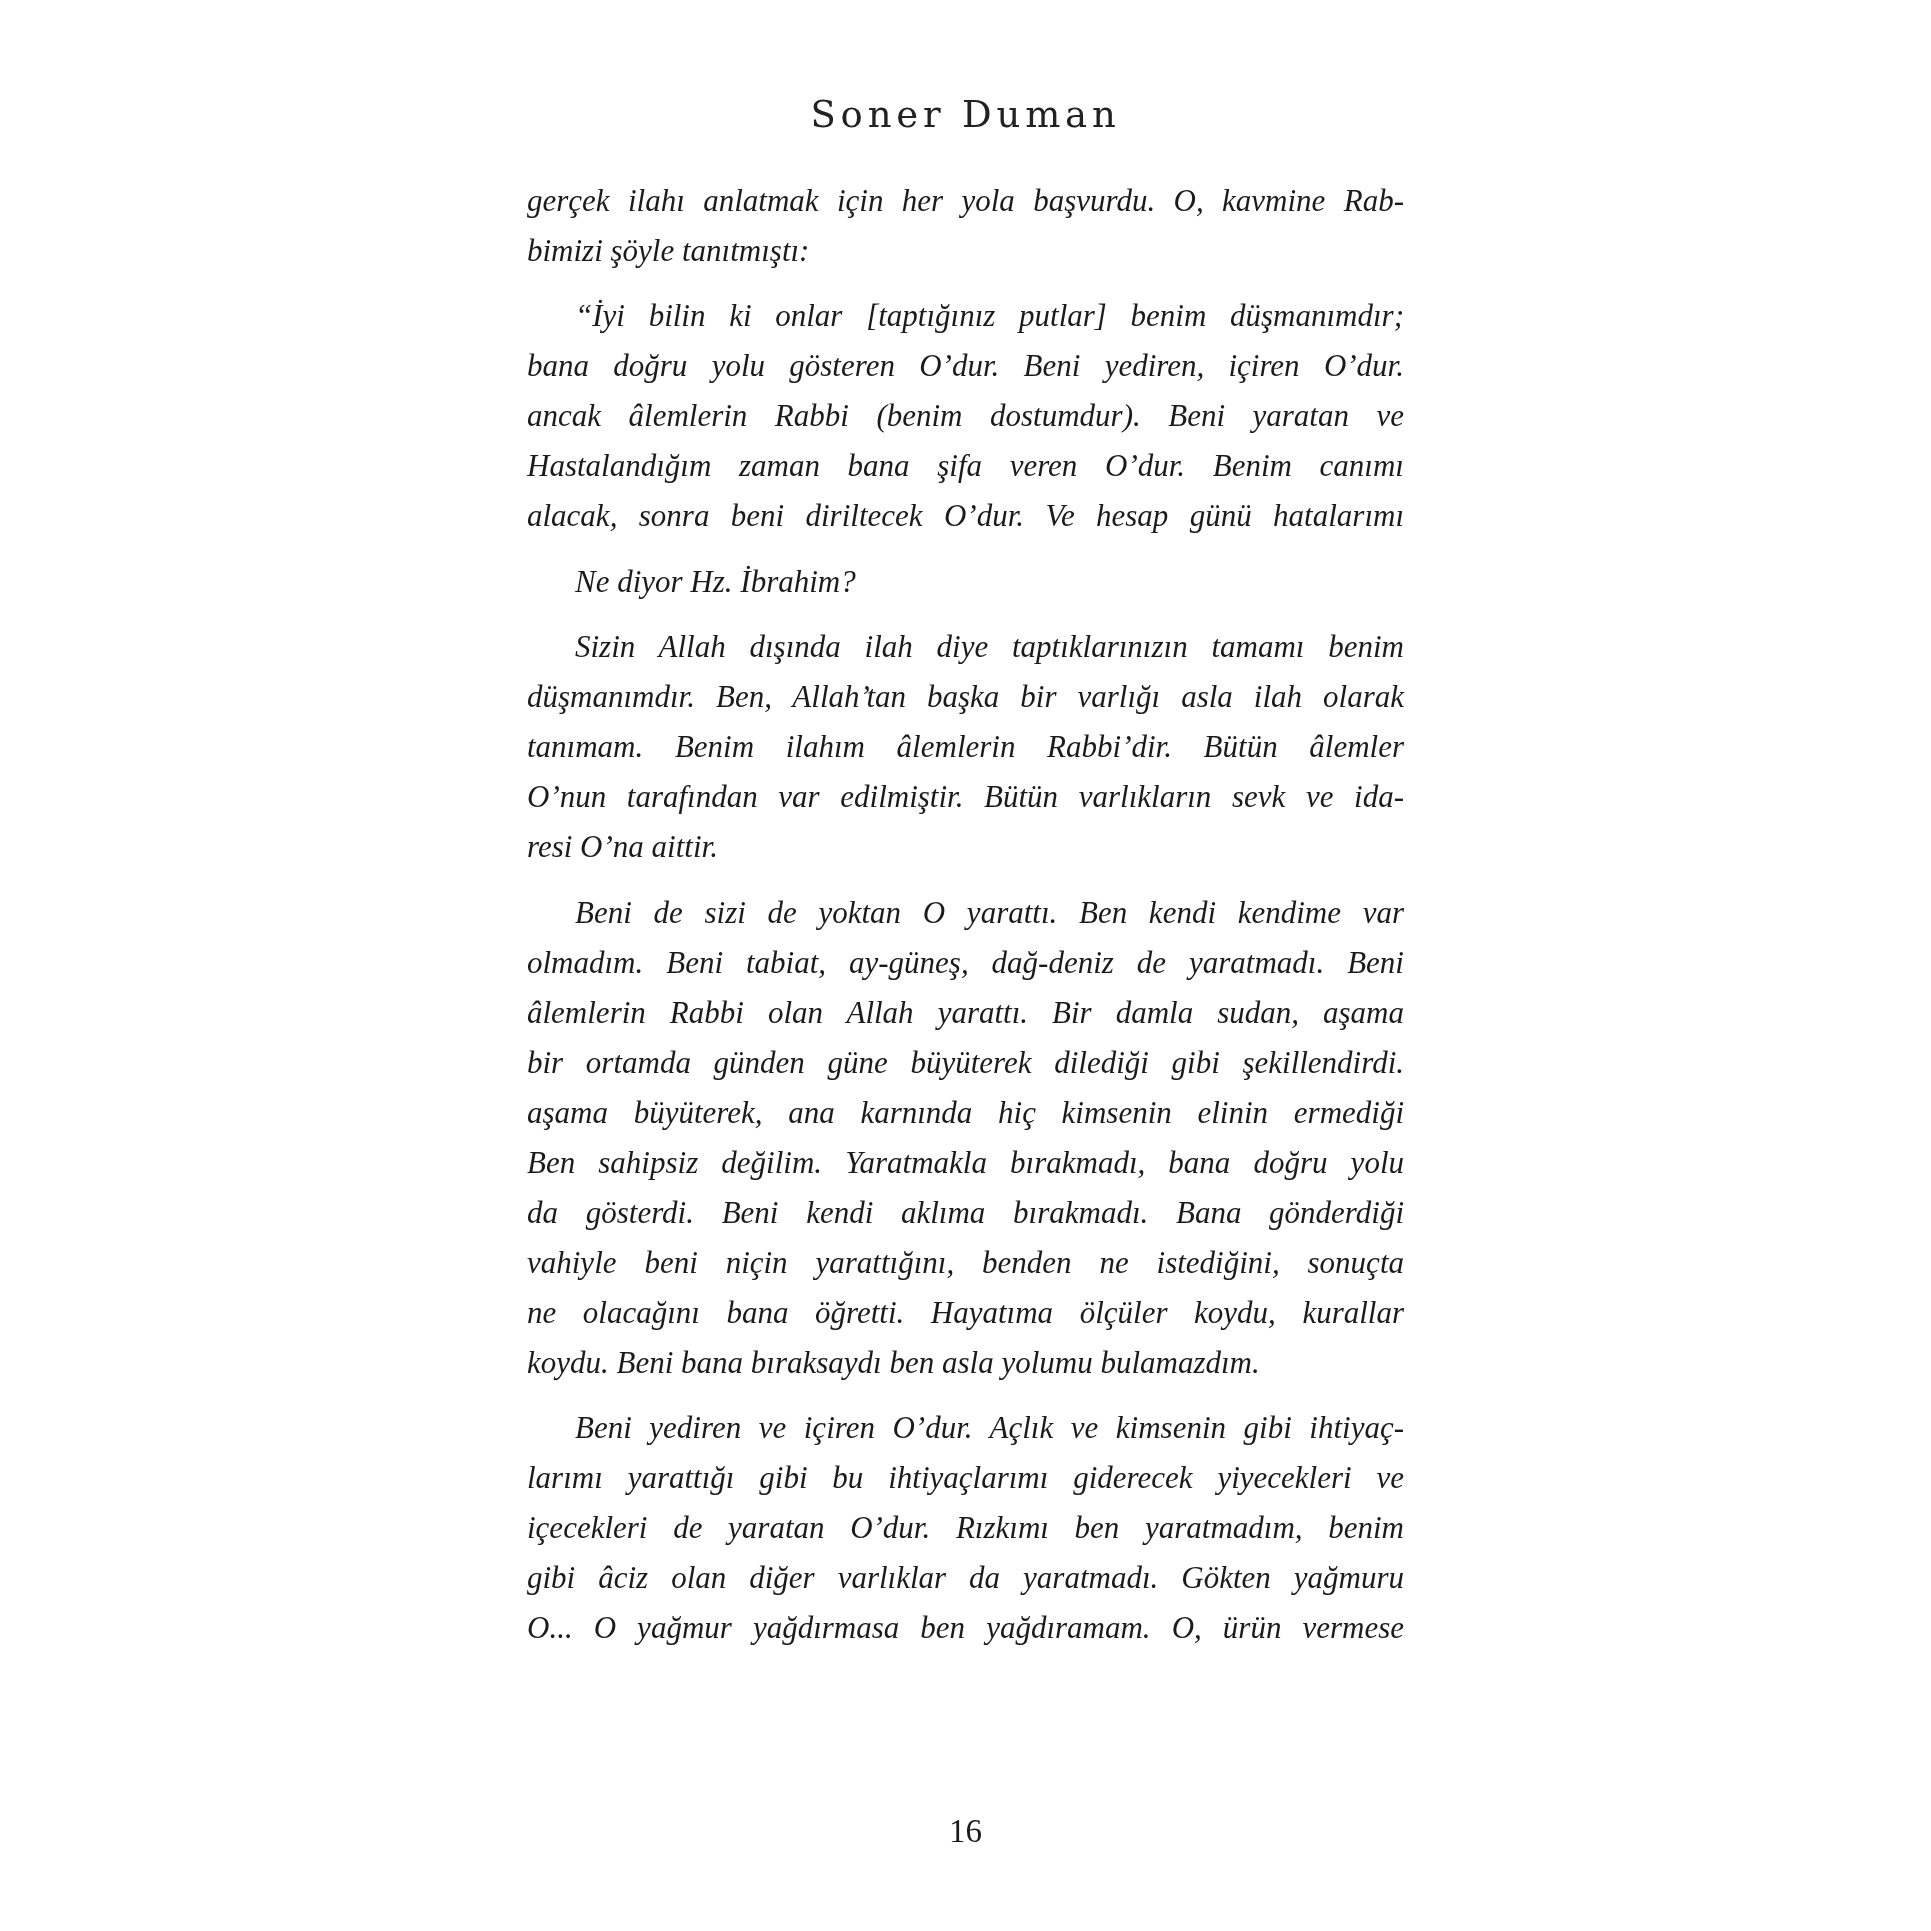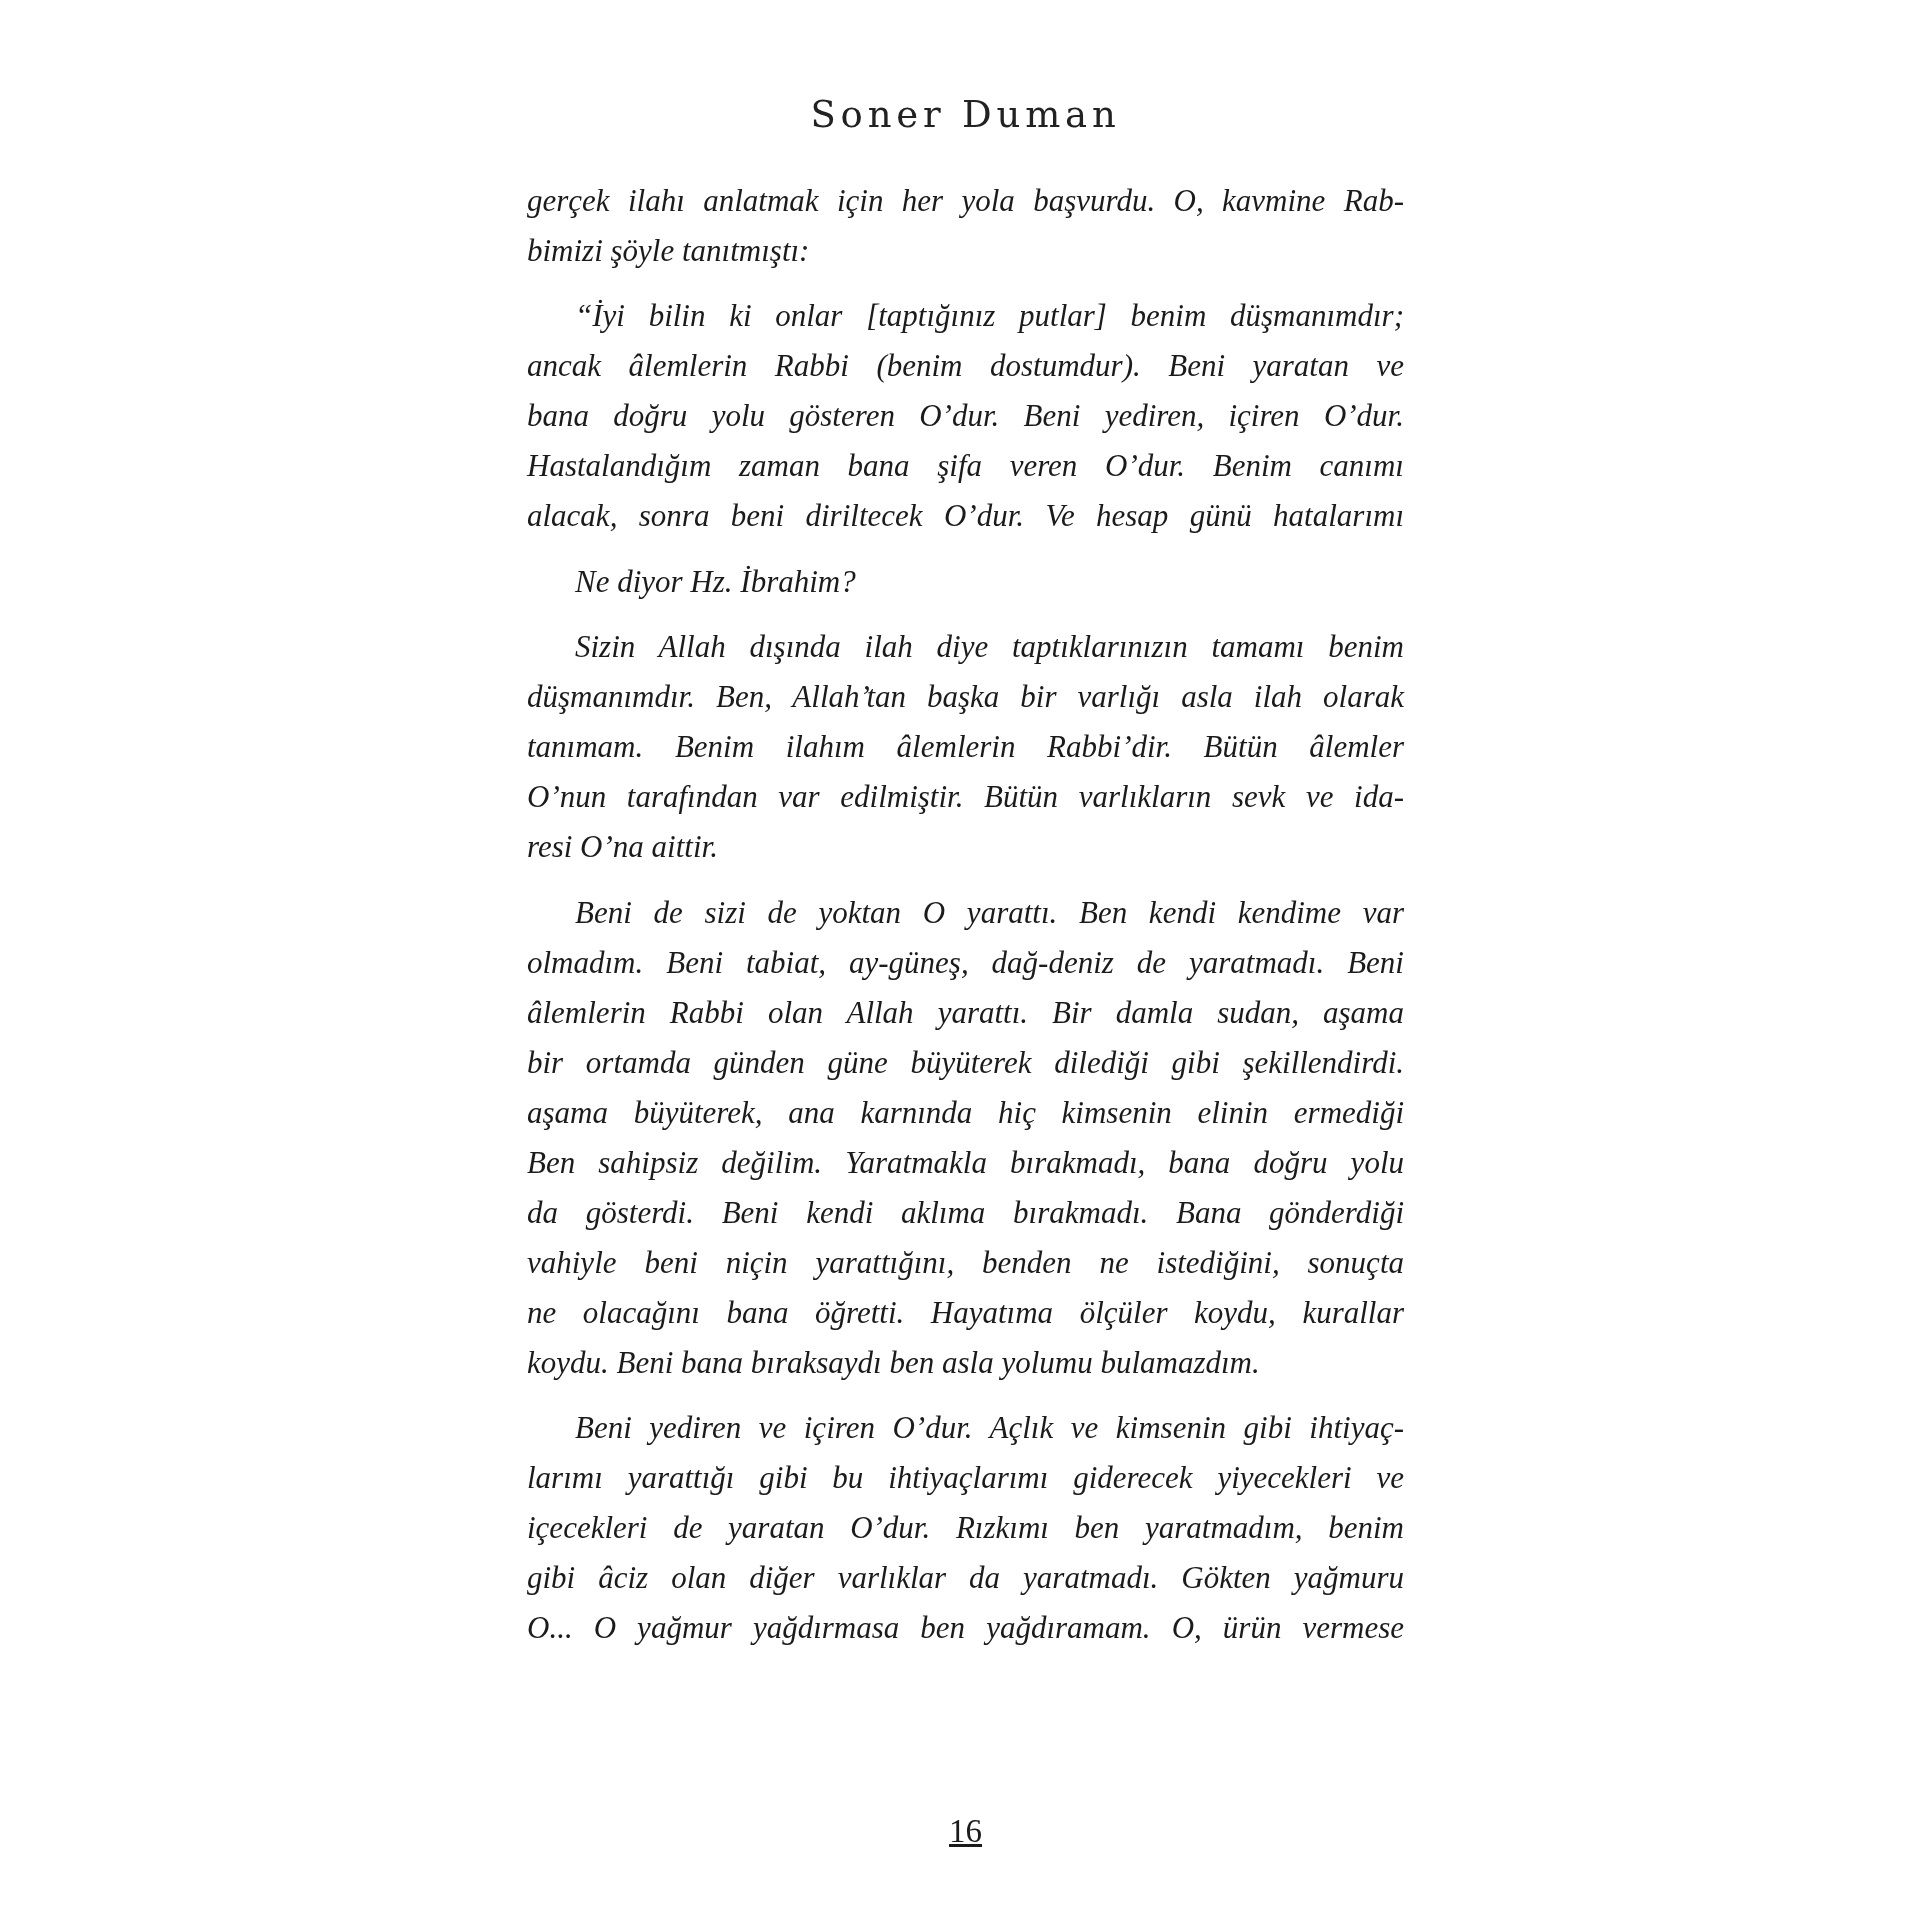--- a/index.html
+++ b/index.html
@@ -54,38 +54,37 @@
   }
   .page-number {
     position: absolute;
     top: 1813px;
     left: 0;
     width: 100%;
     text-align: center;
     font-family: "Liberation Serif", "DejaVu Serif", serif;
     font-size: 33px;
     color: #1b1b1b;
-    text-decoration: underline;
   }
 </style>
 </head>
 <body>
 
 <div class="page">
   <div class="running-header">Soner Duman</div>
 
   <div class="text-block" id="text-block">
       <div class="para">
         <div class="line">gerçek ilahı anlatmak için her yola başvurdu. O, kavmine Rab-</div>
         <div class="line para-end">bimizi şöyle tanıtmıştı:</div>
       </div>
       <div class="para">
         <div class="line first-indent">“İyi bilin ki onlar [taptığınız putlar] benim düşmanımdır;</div>
+        <div class="line">bana doğru yolu gösteren O’dur. Beni yediren, içiren O’dur.</div>
         <div class="line">ancak âlemlerin Rabbi (benim dostumdur). Beni yaratan ve</div>
-        <div class="line">bana doğru yolu gösteren O’dur. Beni yediren, içiren O’dur.</div>
         <div class="line">Hastalandığım zaman bana şifa veren O’dur. Benim canımı</div>
         <div class="line">alacak, sonra beni diriltecek O’dur. Ve hesap günü hatalarımı</div>
       </div>
       <div class="para">
         <div class="line first-indent para-end">Ne diyor Hz. İbrahim?</div>
       </div>
       <div class="para">
         <div class="line first-indent">Sizin Allah dışında ilah diye taptıklarınızın tamamı benim</div>
         <div class="line">düşmanımdır. Ben, Allah’tan başka bir varlığı asla ilah olarak</div>
         <div class="line">tanımam. Benim ilahım âlemlerin Rabbi’dir. Bütün âlemler</div>

